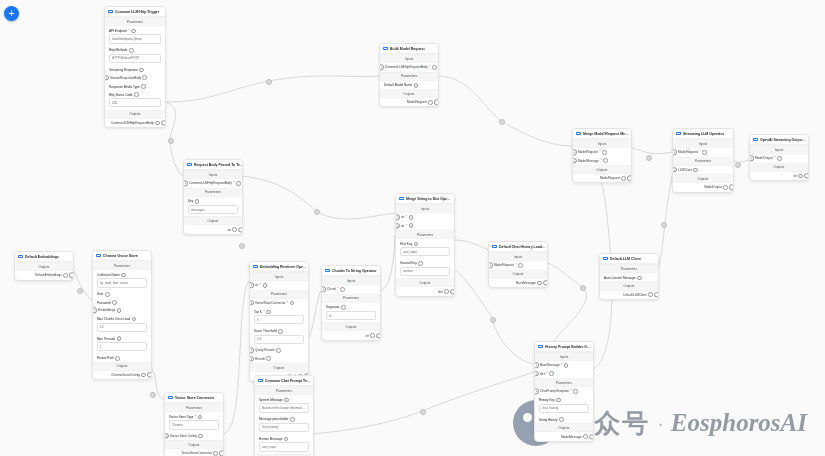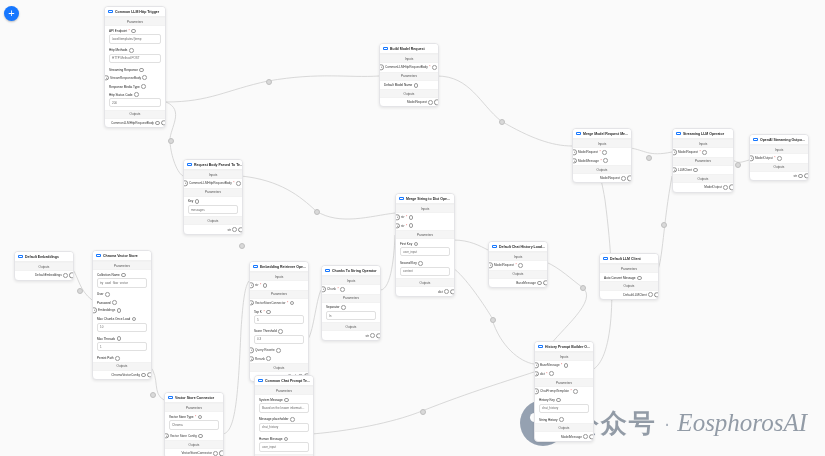--- a/index.html
+++ b/index.html
@@ -81,21 +81,21 @@
   .watermark{
     position:absolute;right:18px;bottom:10px;
     display:flex;align-items:center;gap:7px;
     opacity:.72;pointer-events:none;
   }
   .wm-logo{width:46px;height:46px;border-radius:50%;background:#6f7f95;position:relative;overflow:hidden;flex:none;}
   .wm-logo:before{content:"";position:absolute;left:10px;top:13px;width:9px;height:9px;border-radius:50%;background:#fff;}
   .wm-logo:after{content:"";position:absolute;left:25px;top:13px;width:9px;height:9px;border-radius:50%;background:#fff;}
   .wm-cn{font-size:26px;font-weight:bold;color:#6b7787;letter-spacing:2px;}
   .wm-sep{font-size:20px;color:#8d98a6;}
-  .wm-en{font-size:25px;font-style:italic;color:#6b7787;font-family:"Liberation Serif",serif;}
+  .wm-en{font-size:25px;font-style:italic;color:#6b7787;font-family:"Liberation Serif",serif;font-weight:bold;}
 </style>
 </head>
 <body>
 
 <div id="canvas">
 
   <svg id="edges">
     <g fill="none" stroke="#cfcfcf" stroke-width="0.8">
       <path d="M166,102 C210,102 226,90 268,81 C320,72 348,78 379,76"></path>
       <path d="M166,102 C185,110 170,128 170,140 C170,152 176,172 183,176"></path>

